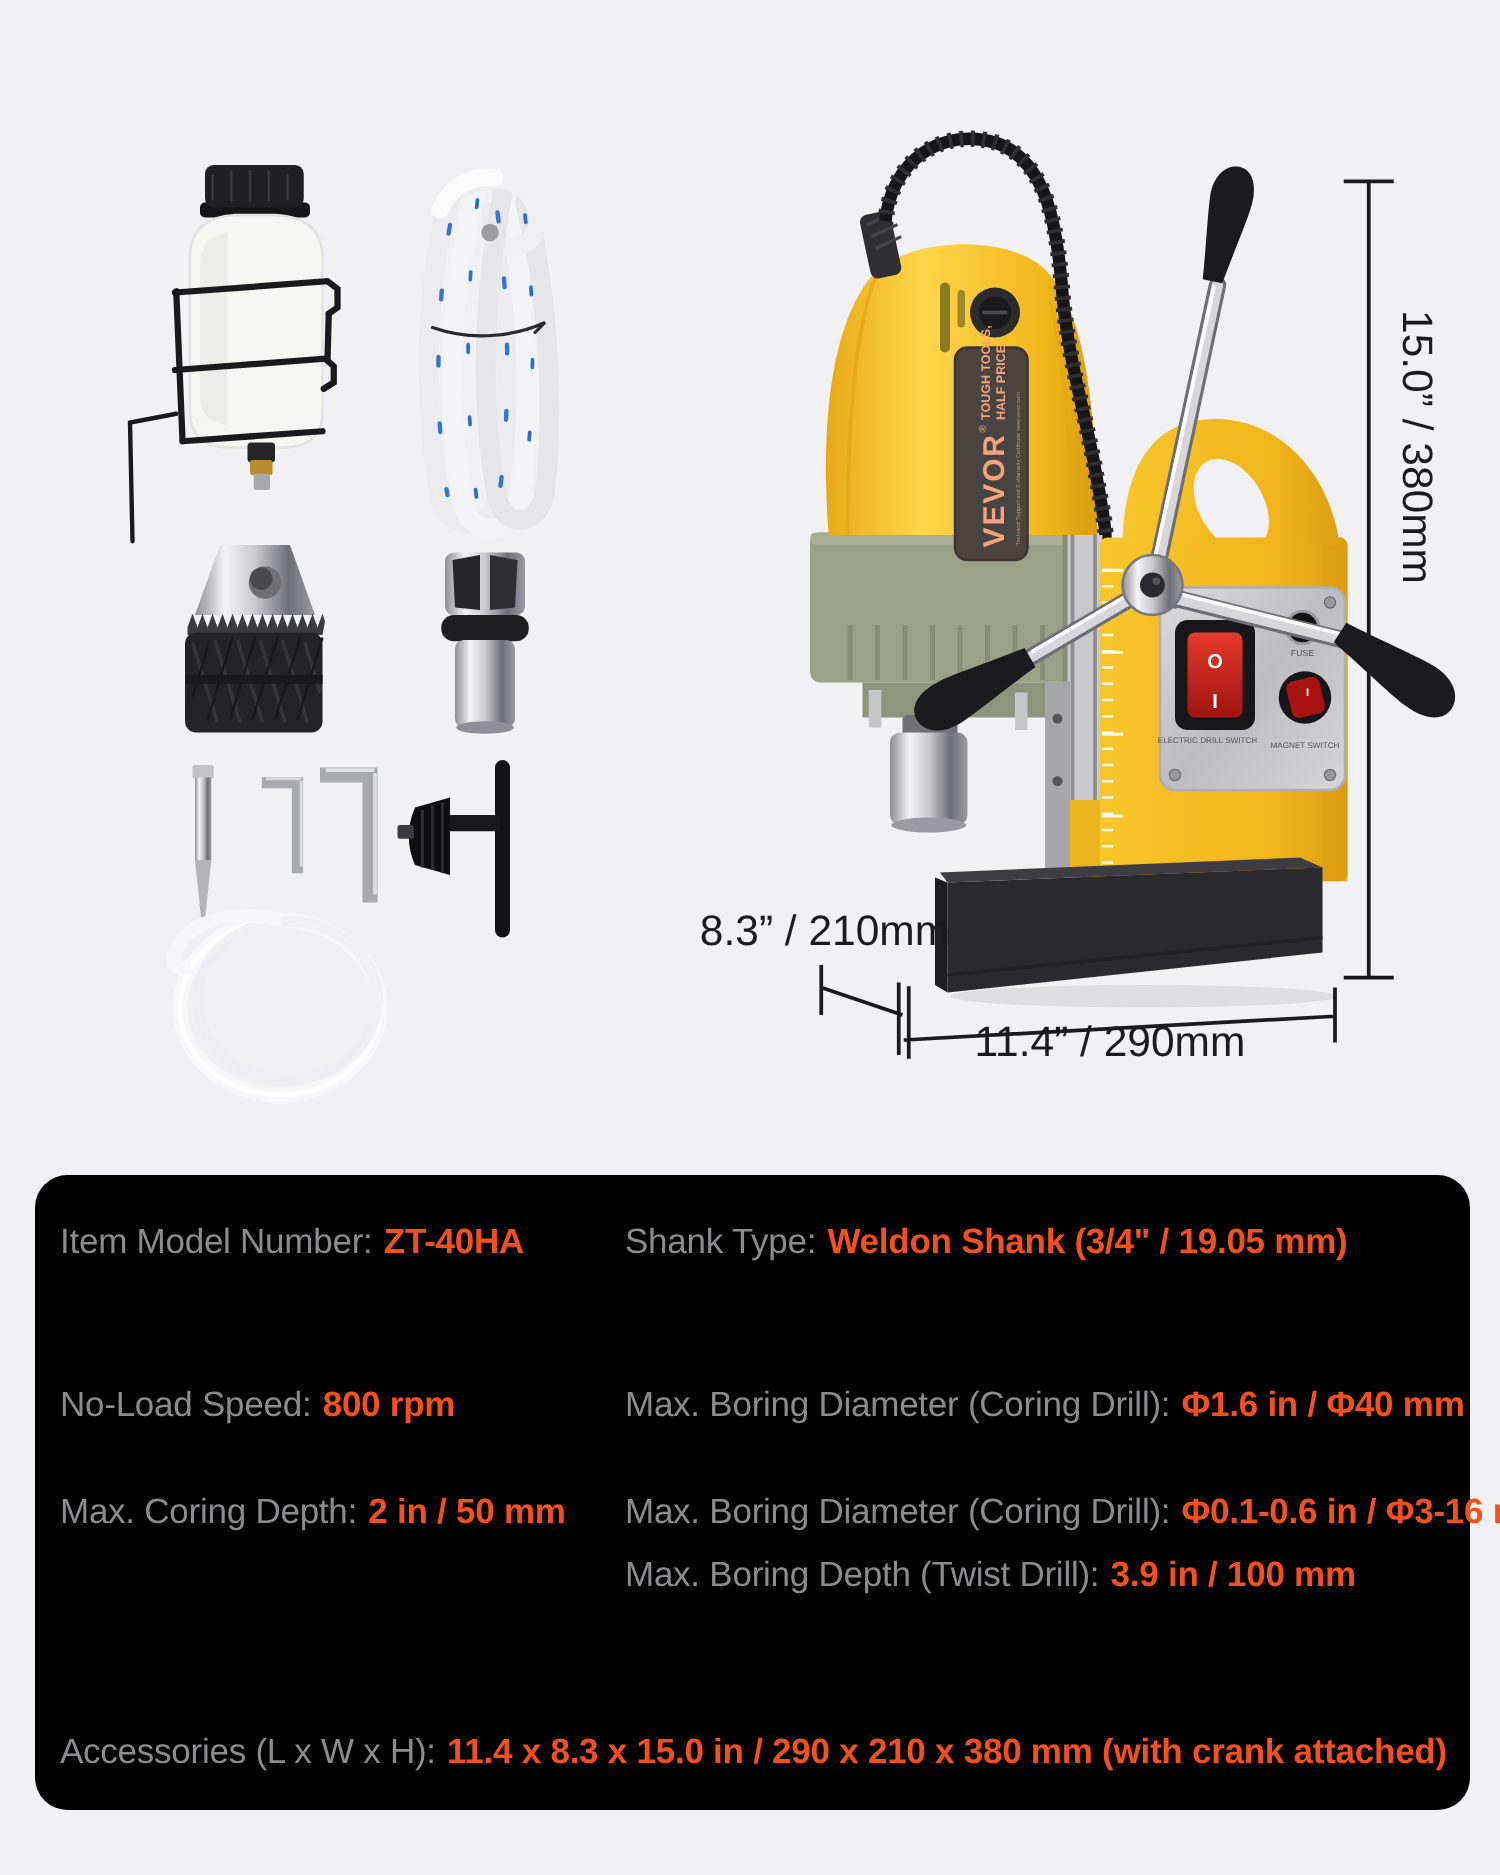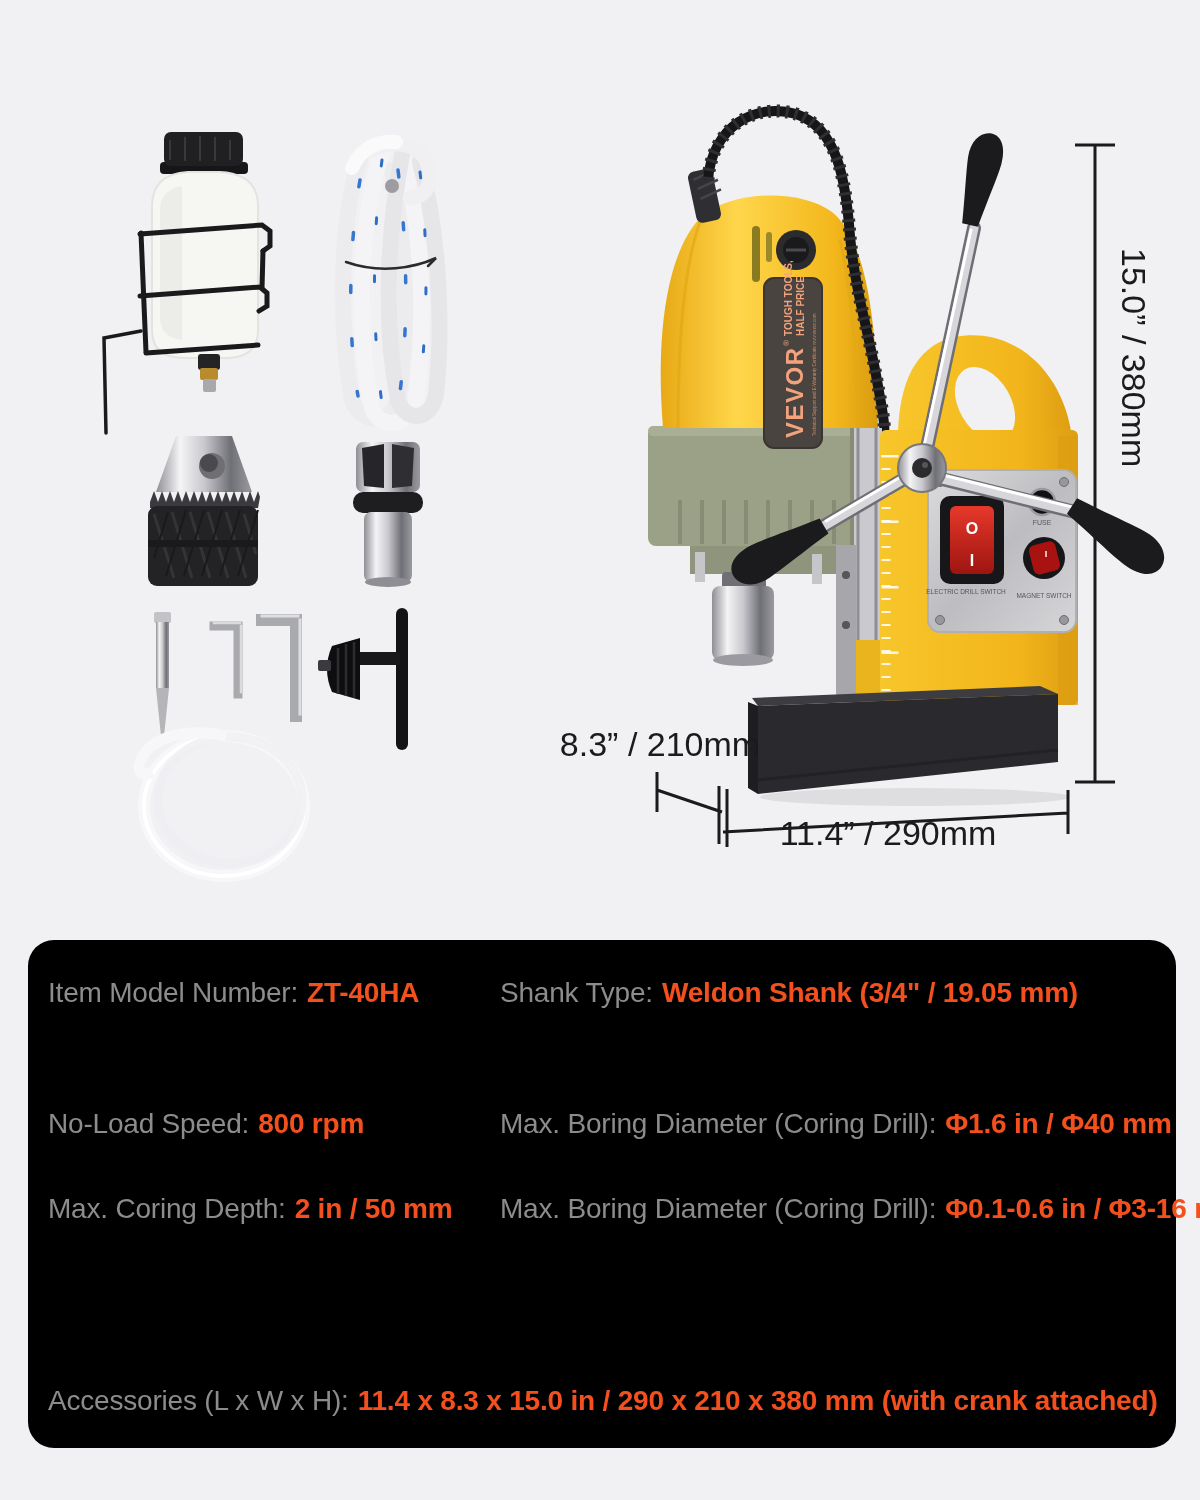--- a/index.html
+++ b/index.html
@@ -276,19 +276,22 @@
       <span class="lab">Max. Boring Diameter (Coring Drill):</span><span class="val">Φ1.6 in / Φ40 mm</span>
     </div>
 
     <div class="cell c-l r3">
       <span class="lab">Max. Coring Depth:</span><span class="val">2 in / 50 mm</span>
     </div>
     <div class="cell c-r r3">
       <span class="lab">Max. Boring Diameter (Coring Drill):</span><span class="val">Φ0.1-0.6 in / Φ3-16 mm</span>
     </div>
 
+    <div class="cell c-r r4">
+      <span class="lab">Max. Boring Depth (Twist Drill):</span><span class="val">3.9 in / 100 mm</span>
+    </div>
 
 
     <div class="cell c-l r6">
       <span class="lab">Accessories (L x W x H):</span><span class="val">11.4 x 8.3 x 15.0 in / 290 x 210 x 380 mm (with crank attached)</span>
     </div>
   </div>
 </div>
 
 </body></html>

